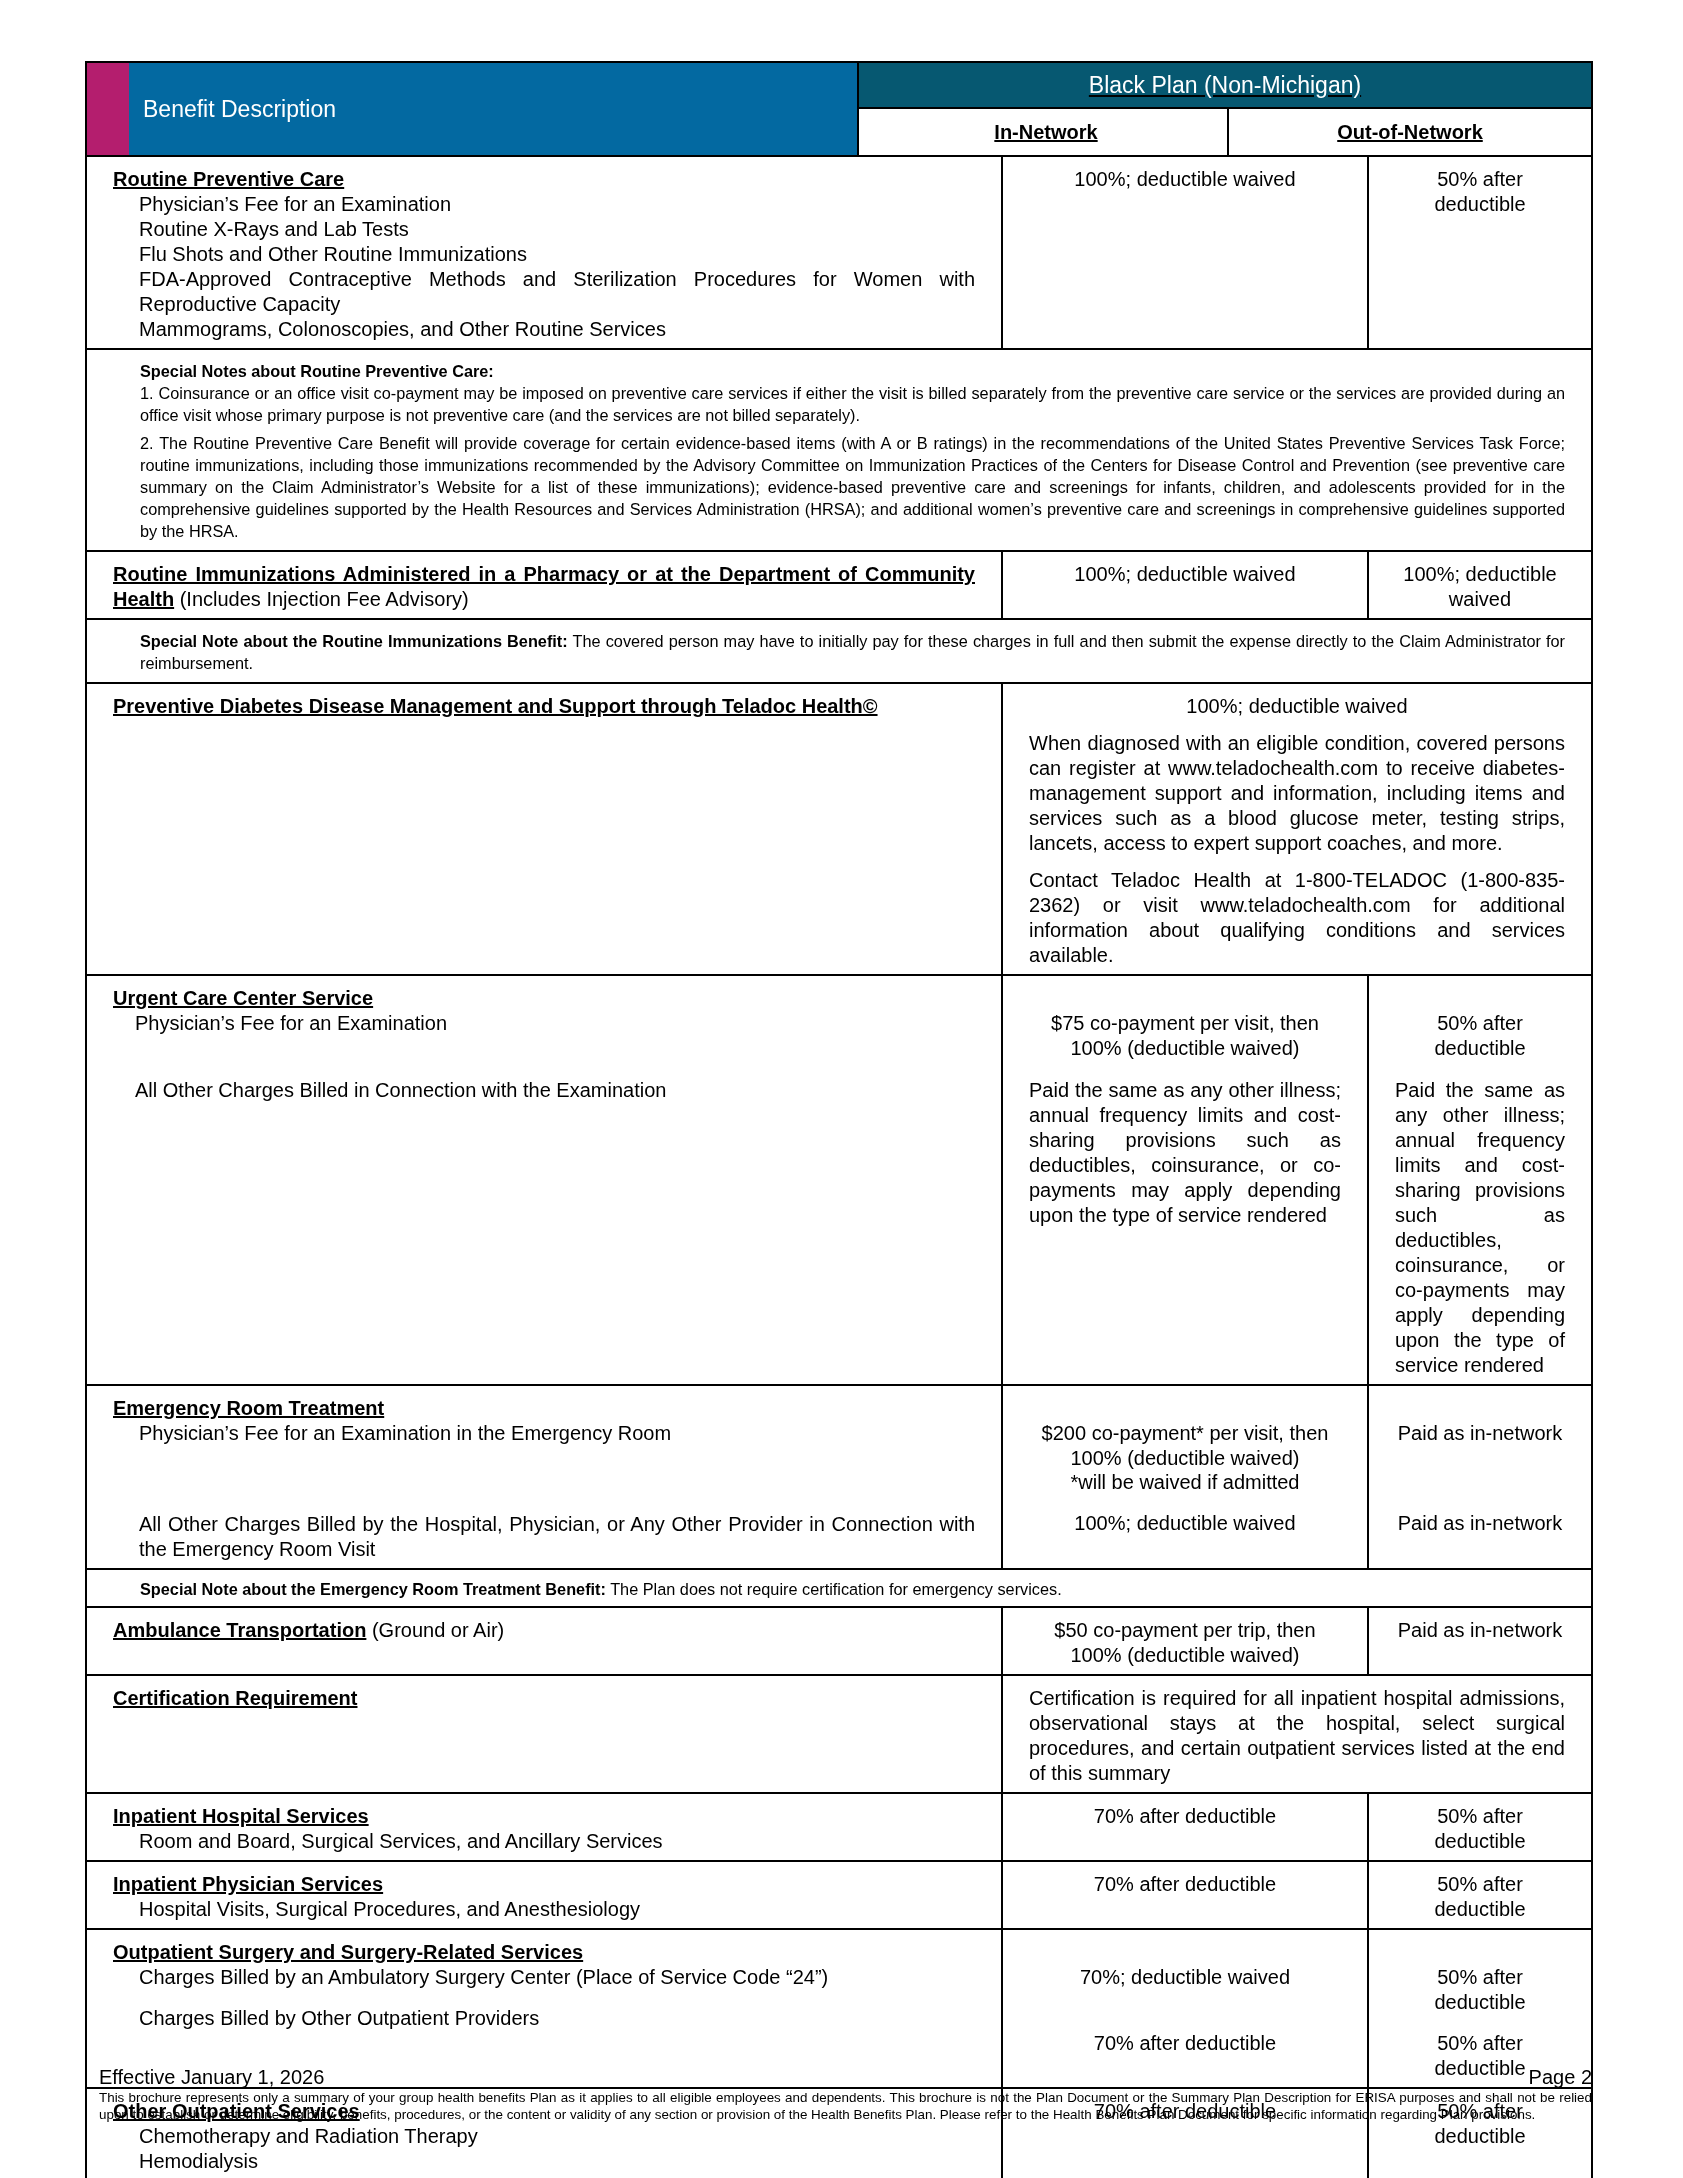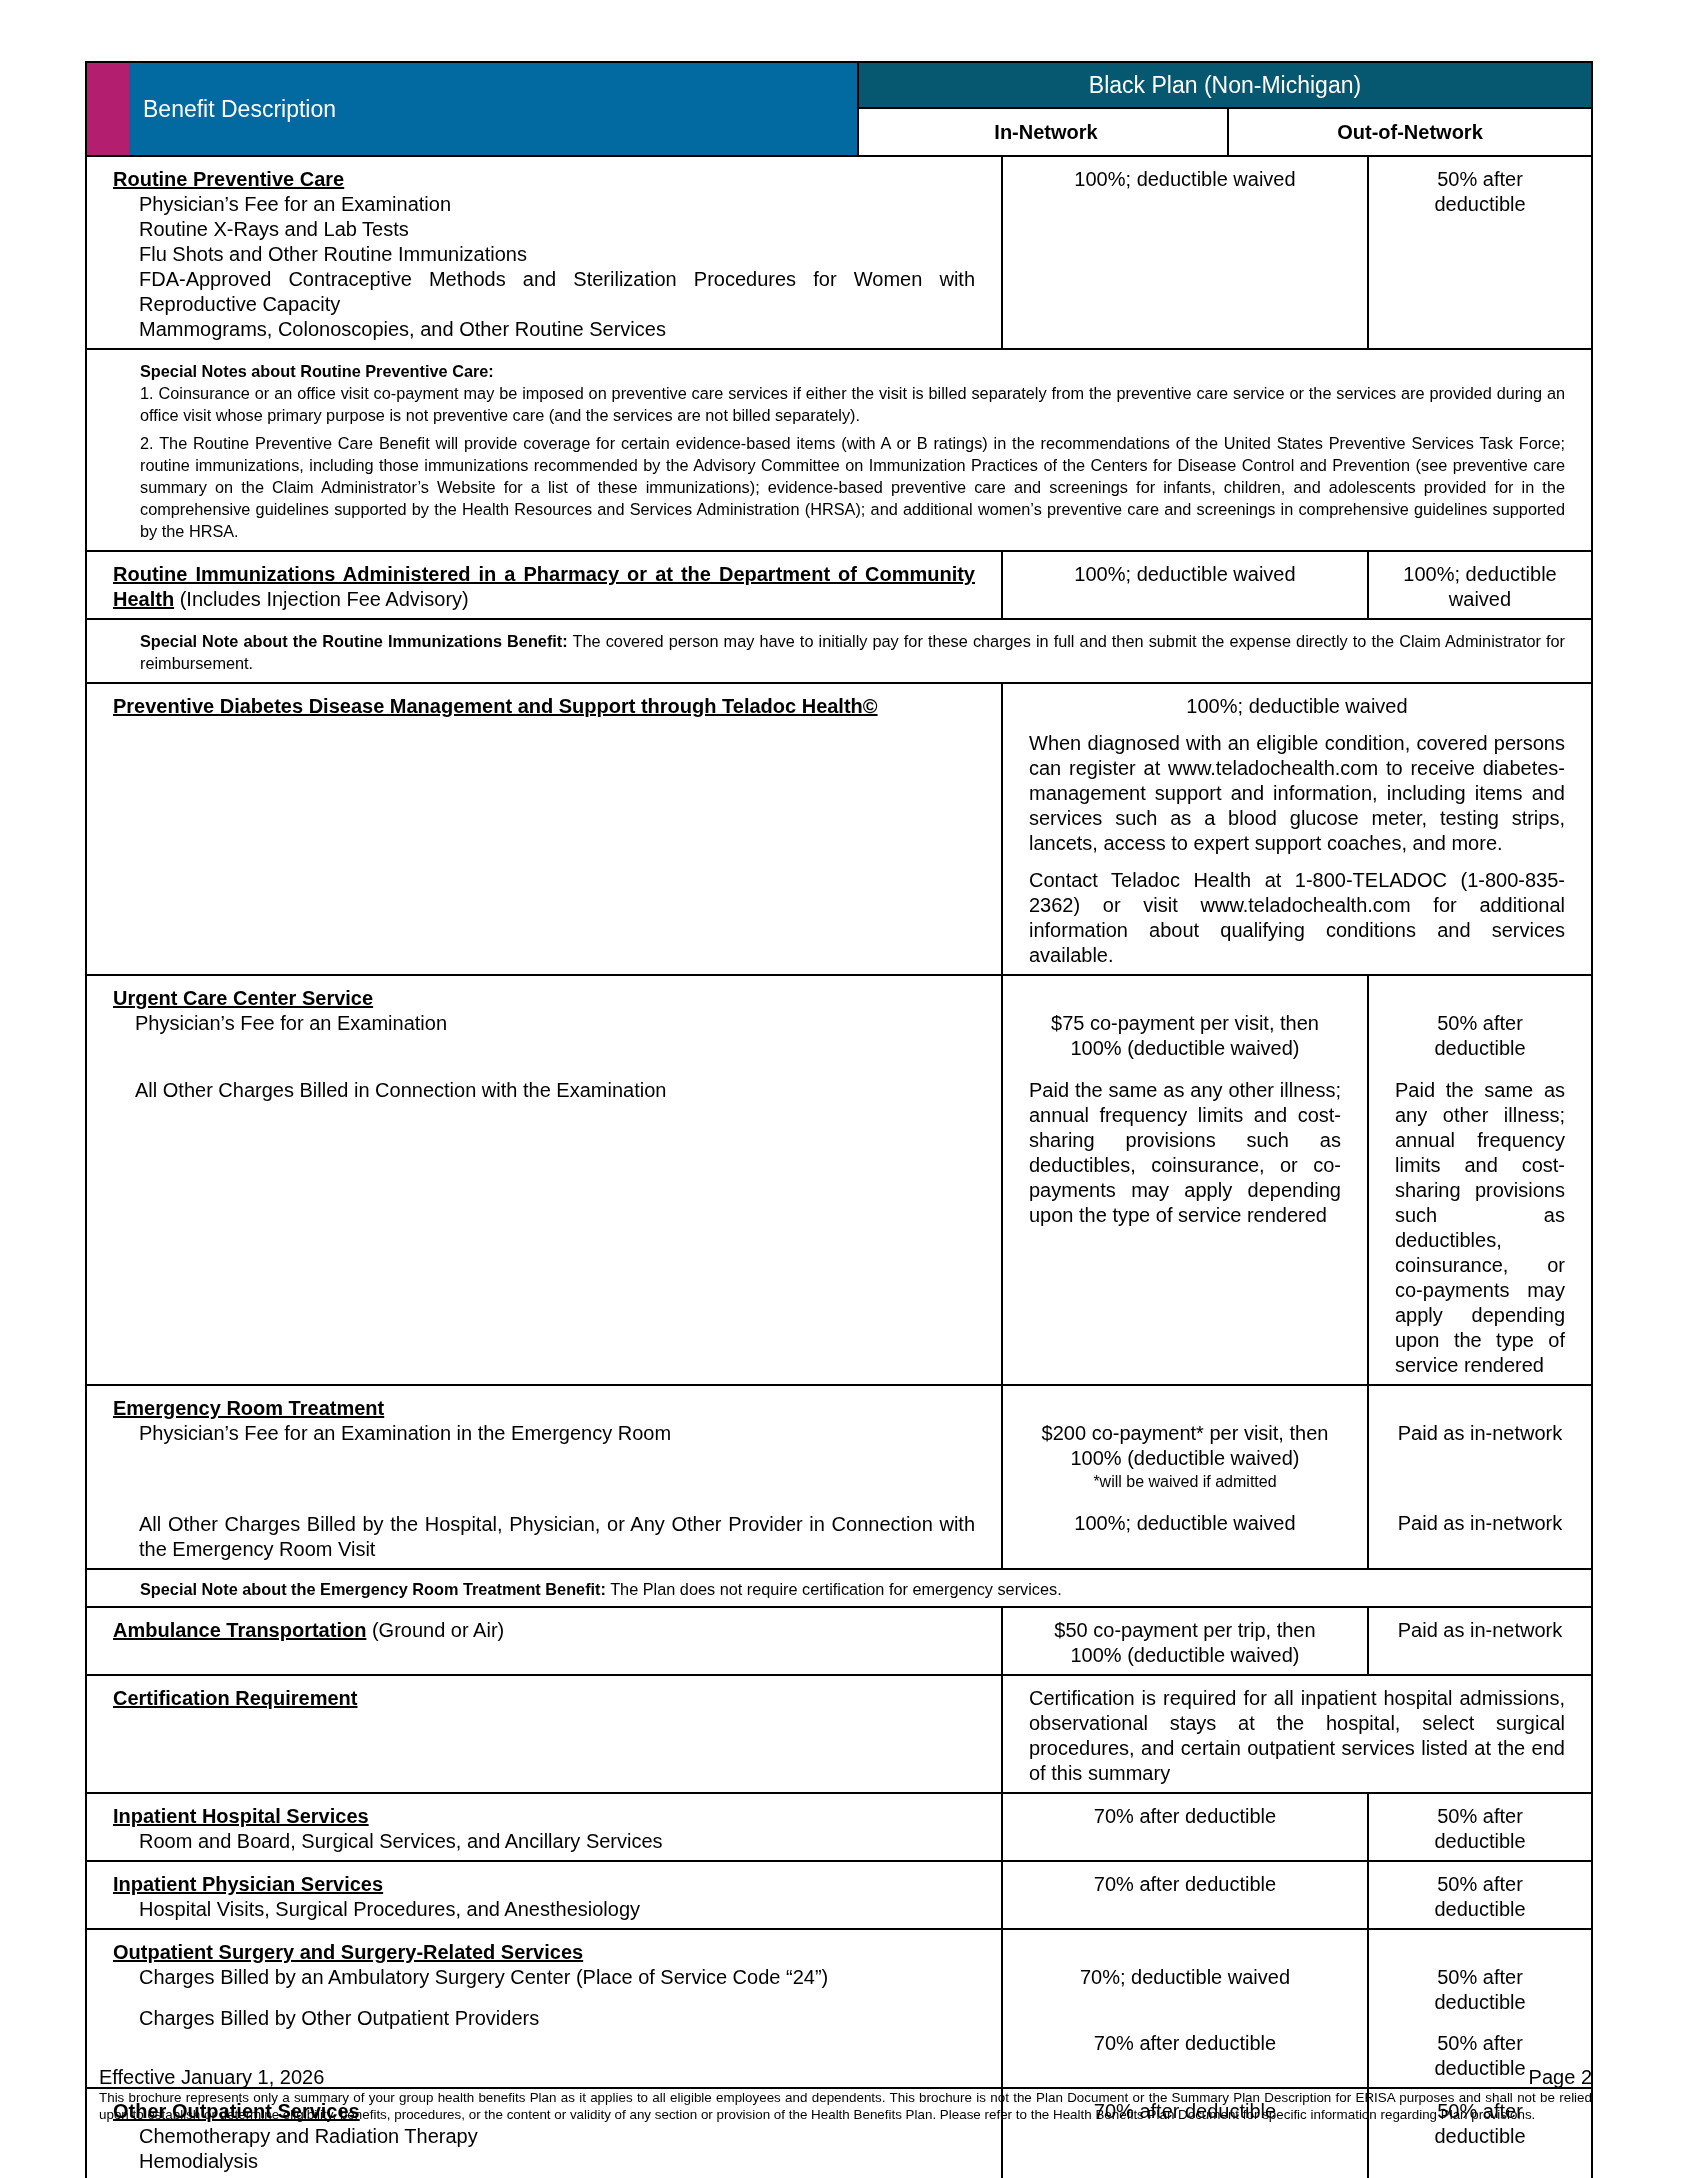--- a/index.html
+++ b/index.html
@@ -2,38 +2,38 @@
 <html><head>
 <meta charset="utf-8">
 <style>
   html, body { margin: 0; padding: 0; background: #ffffff; }
   body { width: 1683px; height: 2178px; position: relative; font-family: "Liberation Sans", sans-serif; color: #000; overflow: hidden; }
   .table { position: absolute; left: 85px; top: 61px; width: 1508px; border: 2px solid #000; box-sizing: border-box; }
   .hdr { display: flex; height: 92px; border-bottom: 2px solid #000; }
   .hdr-left { width: 772px; display: flex; background: #0369a1; border-right: 2px solid #000; box-sizing: border-box; }
   .hdr-accent { width: 42px; background: #b41e6e; }
   .hdr-title { color: #fff; font-size: 23px; display: flex; align-items: center; padding-left: 14px; }
-  .hdr-right { flex: 1; display: flex; flex-direction: column; }
+  .hdr-right { flex: 1; display: flex; flex-direction: column; text-decoration: underline; }
   .plan-title { height: 46px; background: #065871; color: #fff; font-size: 23px; display: flex; align-items: center; justify-content: center; border-bottom: 2px solid #000; box-sizing: border-box; }
   .net-row { flex: 1; display: flex; padding-left: 6px; }
   .net { flex: 1; display: flex; align-items: center; justify-content: center; font-size: 20px; font-weight: bold; }
   .net.in { border-right: 2px solid #000; }
   .row { display: flex; border-bottom: 2px solid #000; box-sizing: border-box; }
   .row:last-child { border-bottom: none; }
   .c-desc { width: 916px; border-right: 2px solid #000; box-sizing: border-box; padding: 10px 26px 6px 26px; font-size: 20px; line-height: 25px; }
   .c-in { width: 366px; border-right: 2px solid #000; box-sizing: border-box; padding: 10px 26px 6px 26px; font-size: 20px; line-height: 25px; text-align: center; }
   .c-out { flex: 1; box-sizing: border-box; padding: 10px 26px 6px 26px; font-size: 20px; line-height: 25px; text-align: center; }
   .c-span { flex: 1; box-sizing: border-box; padding: 10px 26px 6px 26px; font-size: 20px; line-height: 25px; }
   .title { text-decoration: underline; font-weight: bold; }
   .sub { padding-left: 26px; }
   .just { text-align: justify; }
   .note { flex: 1; padding: 10px 26px 8px 53px; font-size: 16.3px; line-height: 22px; text-align: justify; border-radius: 19px; }
   .note b { font-weight: bold; }
   .note p { margin: 0 0 6px 0; }
-  .small { font-size: 16px; text-align: center; }
+  .small { font-size: 20px; text-align: center; }
   .para { margin: 0 0 12px 0; }
   .para:last-child { margin-bottom: 0; }
   .footer { position: absolute; left: 99px; top: 2065px; width: 1493px; }
   .f-top { display: flex; justify-content: space-between; font-size: 20px; line-height: 24px; }
   .f-disc { font-size: 13.4px; line-height: 17px; text-align: justify; }
 </style>
 </head>
 <body>
 
 <div class="table">

